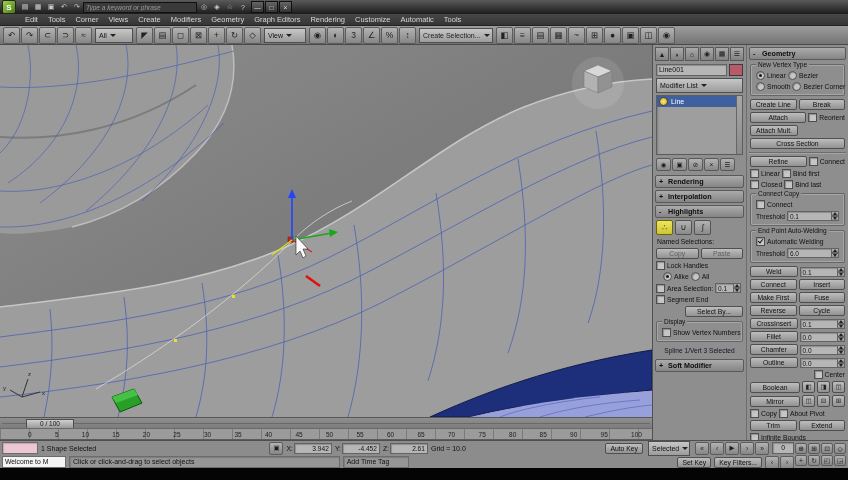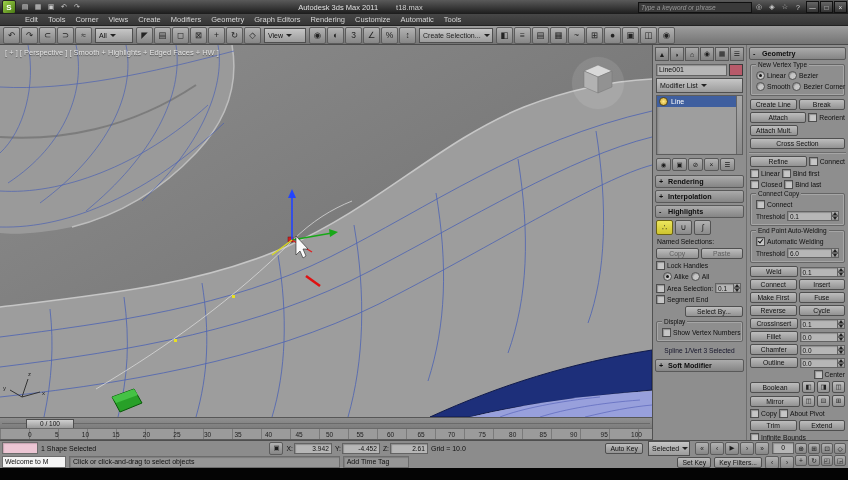--- a/index.html
+++ b/index.html
@@ -124,23 +124,20 @@
         <span class="tico">
           <span>▣</span>
         </span>
         <span class="tico">
           <span>↶</span>
         </span>
         <span class="tico">
           <span>↷</span>
         </span>
       </div>
-    <div class="wtitle">
-      <span>Autodesk 3ds Max 2011</span><span class="fname">t18.max</span>
-    </div>
     <div class="infocenter">
       <input class="searchbox" placeholder="Type a keyword or phrase" style="">
       <span class="tico">◎</span>
       <span class="tico">◈</span>
       <span class="tico">☆</span>
       <span class="tico">?</span>
     </div>
     <div class="winbtns">
         <span class="winbtn">
           <span>—</span>
@@ -365,21 +362,20 @@
         <text x="3" y="345" font-size="6" fill="#222" stroke="none">y</text>
       </g>
 
       <g>
         <circle cx="598" cy="38" r="26" fill="#ffffff" opacity="0.10" stroke="#ffffff" stroke-opacity="0.25"></circle>
         <polygon points="584,26 598,20 612,26 598,32" fill="#d8d8d8" stroke="#777" stroke-width="0.5"></polygon>
         <polygon points="584,26 584,42 598,48 598,32" fill="#b2b2b2" stroke="#777" stroke-width="0.5"></polygon>
         <polygon points="612,26 612,42 598,48 598,32" fill="#929292" stroke="#777" stroke-width="0.5"></polygon>
       </g>
     </svg>
-    <div class="vplabel">[ + ] [ Perspective ] [ Smooth + Highlights + Edged Faces + HW ]</div>
   </div>
 
   <div class="timeslider">
     <div class="thumb">0 / 100</div>
   </div>
   <div class="trackbar">
       <span class="tick">0</span>
       <span class="tick">5</span>
       <span class="tick">10</span>
       <span class="tick">15</span>

